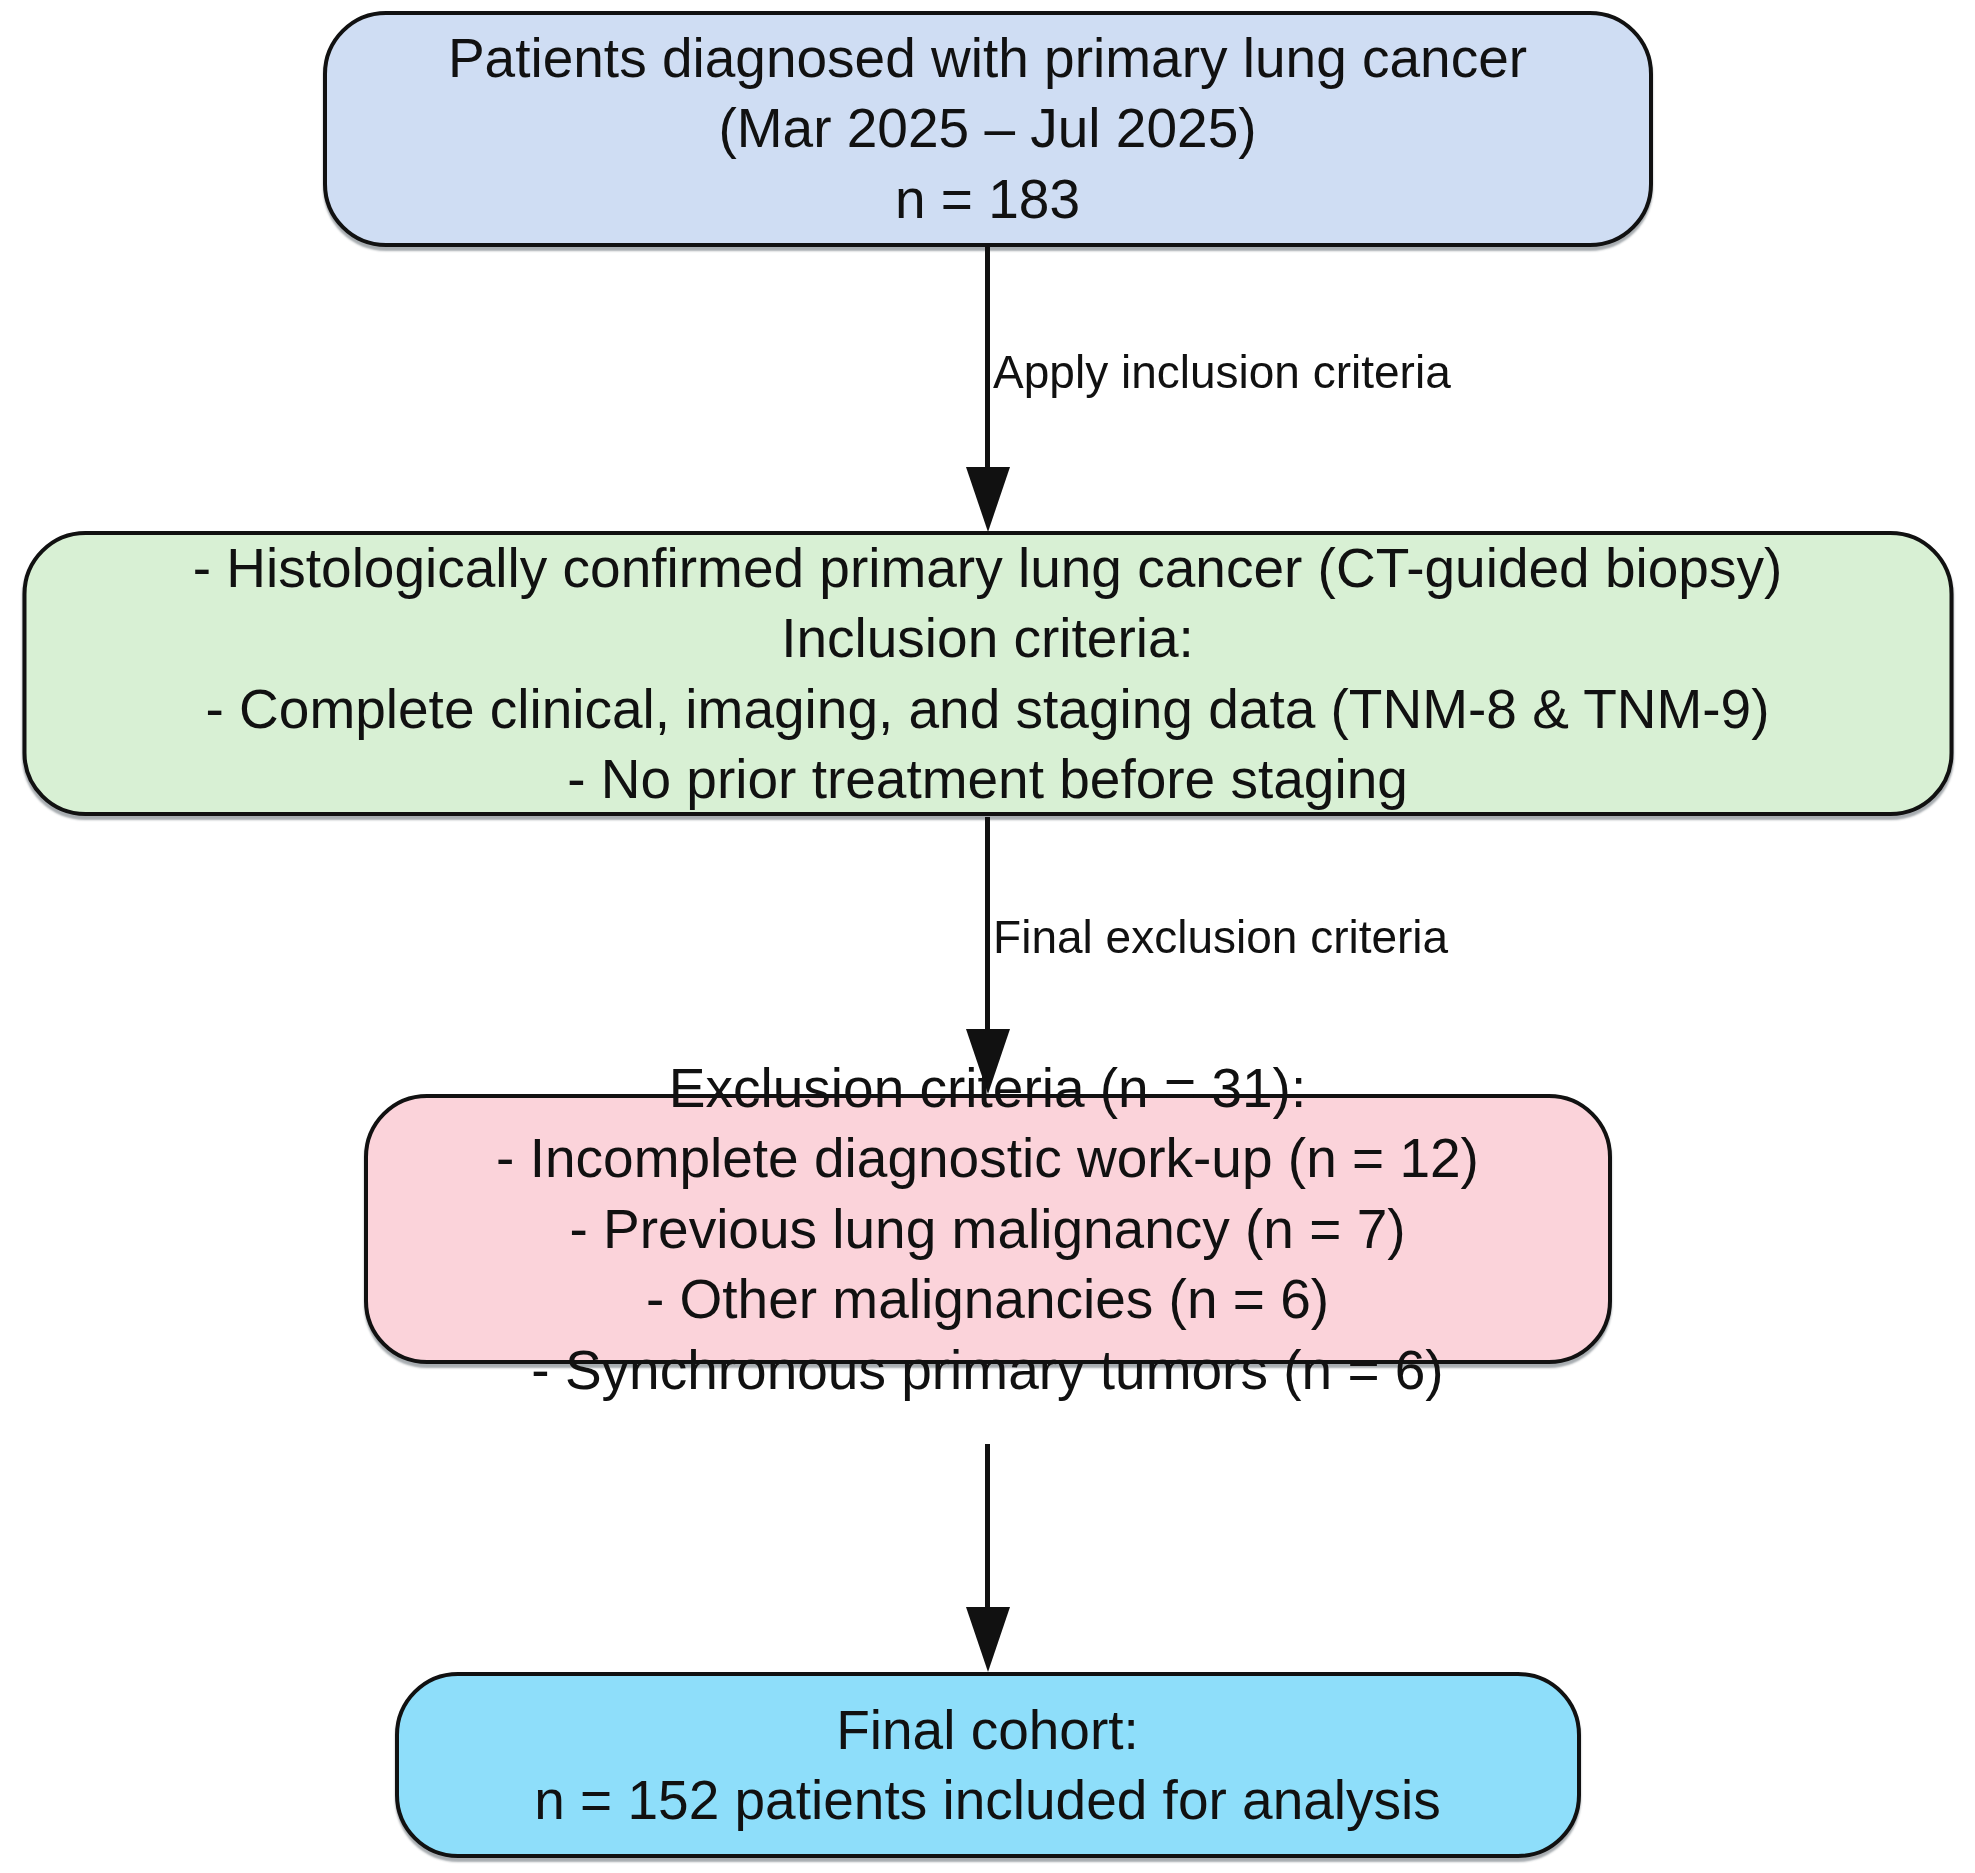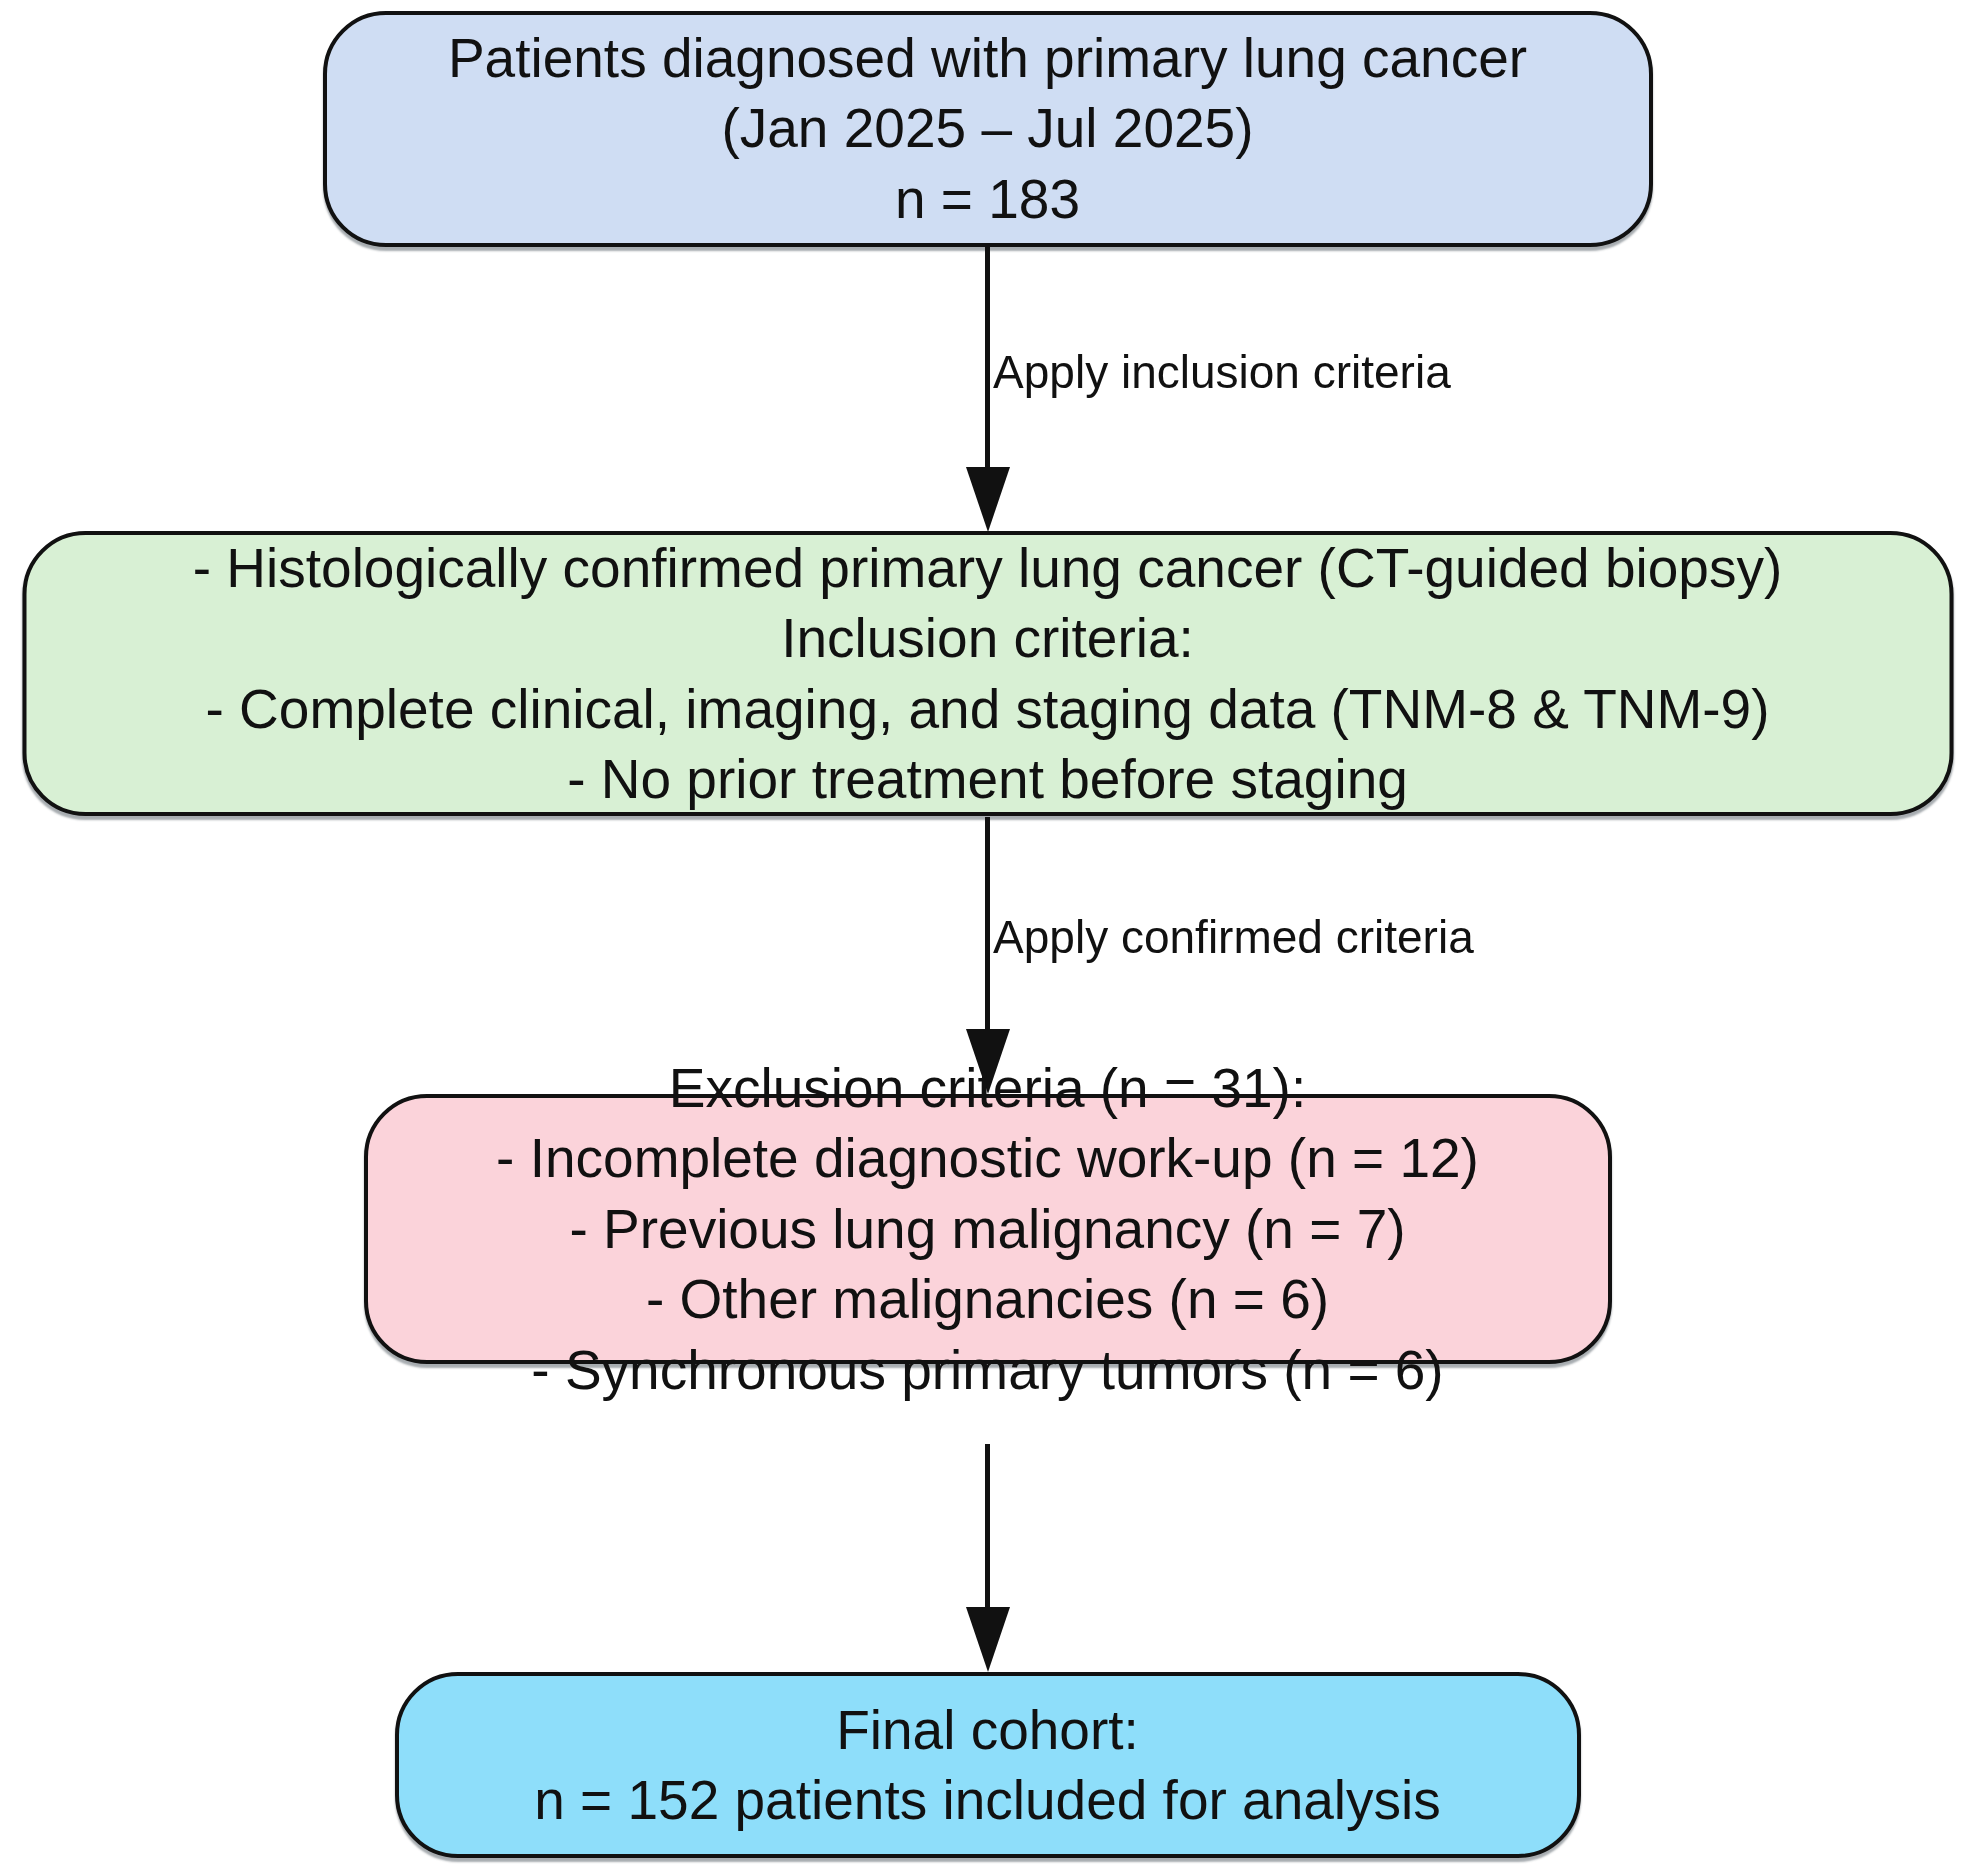--- a/index.html
+++ b/index.html
@@ -77,42 +77,42 @@
   .arrow-label-1 { top: 345px; }
   .arrow-label-2 { top: 910px; }
 </style>
 </head>
 <body>
 
 <div class="canvas">
 
   <div class="box box-population">
     <div class="bline">Patients diagnosed with primary lung cancer</div>
-    <div class="bline">(Jan 2025 – Jul 2025)</div>
+    <div class="bline">(Mar 2025 – Jul 2025)</div>
     <div class="bline">n = 183</div>
   </div>
 
   <div class="arrow arrow-1">
     <div class="shaft"></div>
     <div class="head"></div>
   </div>
   <div class="arrow-label arrow-label-1">Apply inclusion criteria</div>
 
   <div class="box box-inclusion">
     <div class="bline">- Histologically confirmed primary lung cancer (CT-guided biopsy)</div>
     <div class="bline">Inclusion criteria:</div>
     <div class="bline">- Complete clinical, imaging, and staging data (TNM-8 &amp; TNM-9)</div>
     <div class="bline">- No prior treatment before staging</div>
   </div>
 
   <div class="arrow arrow-2">
     <div class="shaft"></div>
     <div class="head"></div>
   </div>
-  <div class="arrow-label arrow-label-2">Apply confirmed criteria</div>
+  <div class="arrow-label arrow-label-2">Final exclusion criteria</div>
 
   <div class="box box-exclusion">
     <div class="bline">Exclusion criteria (n = 31):</div>
     <div class="bline">- Incomplete diagnostic work-up (n = 12)</div>
     <div class="bline">- Previous lung malignancy (n = 7)</div>
     <div class="bline">- Other malignancies (n = 6)</div>
     <div class="bline">- Synchronous primary tumors (n = 6)</div>
   </div>
 
   <div class="arrow arrow-3">

